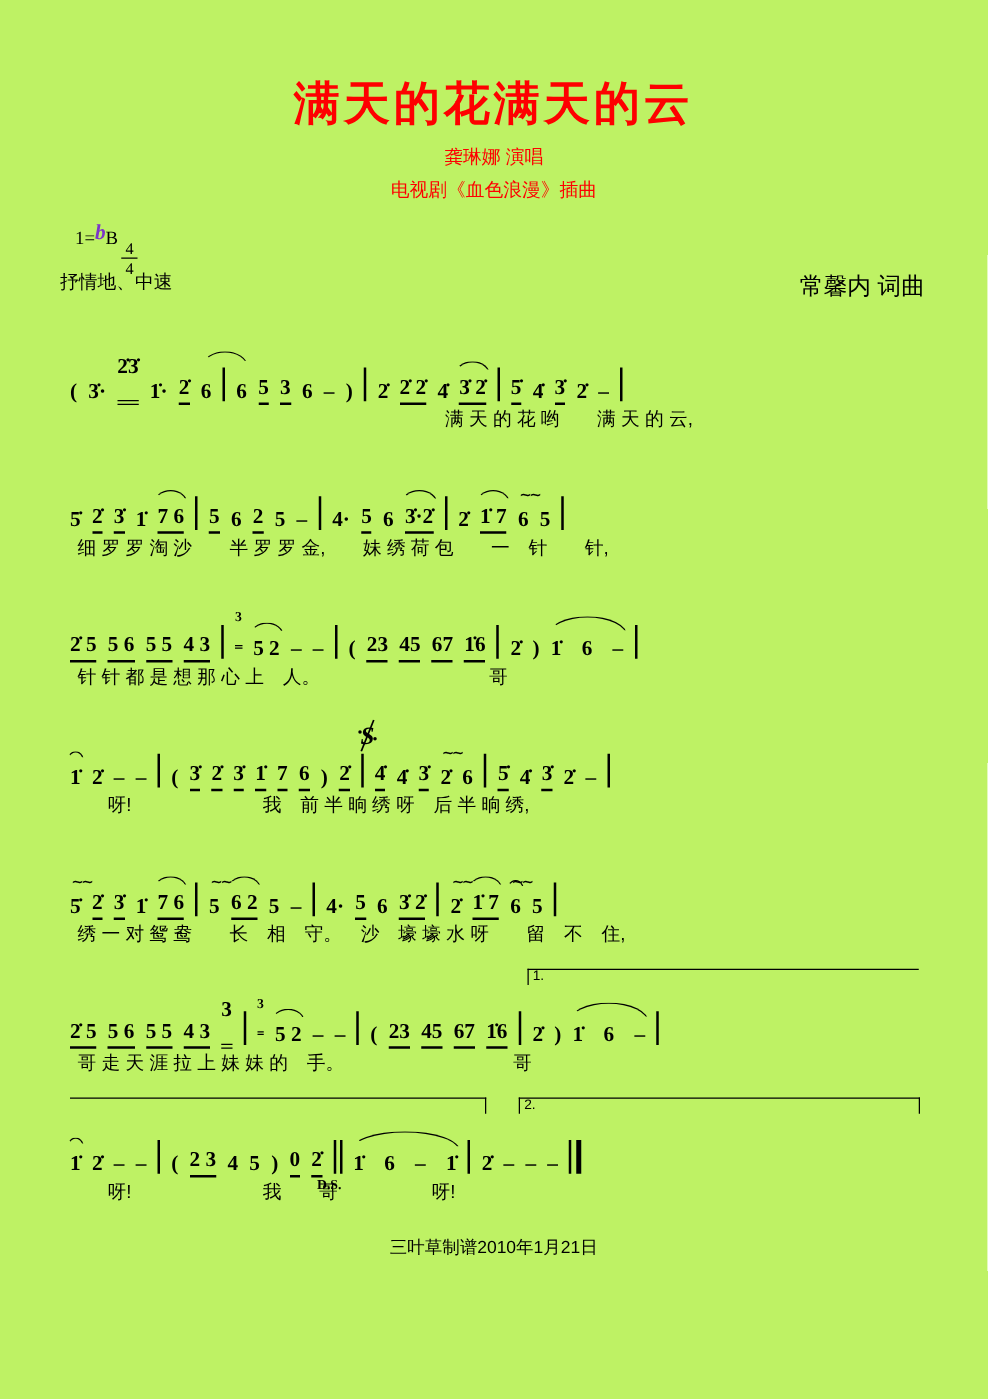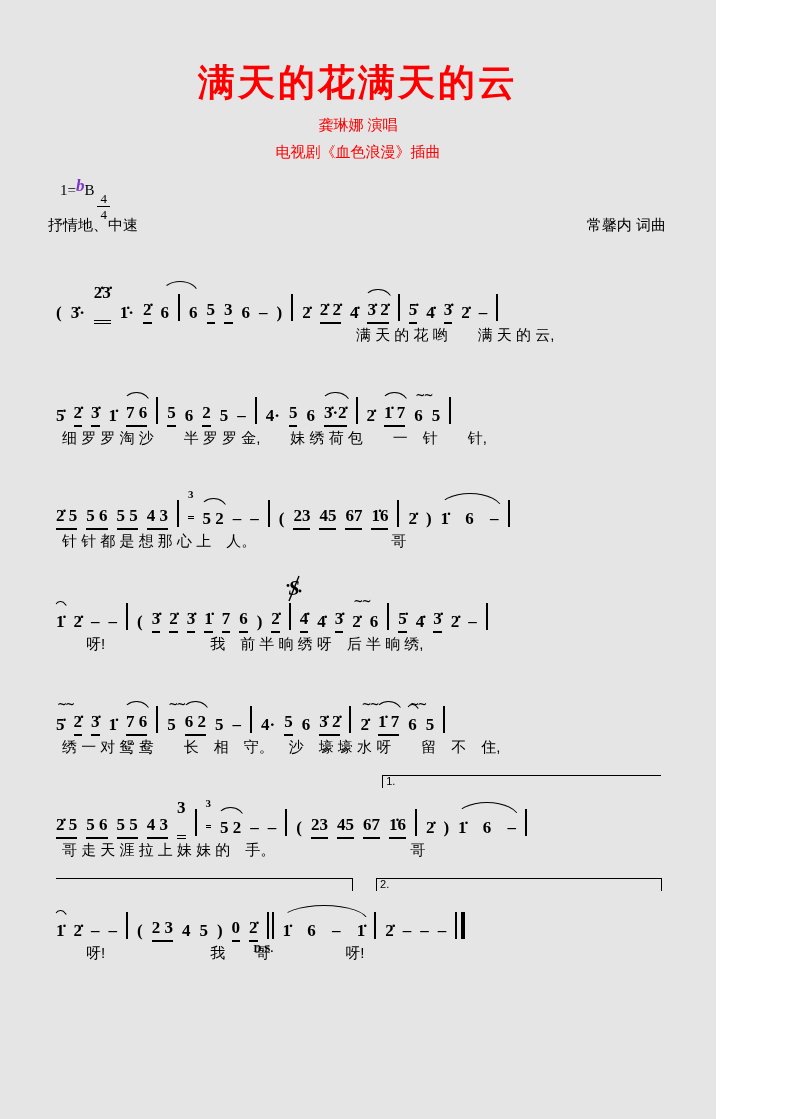--- a/index.html
+++ b/index.html
@@ -1,30 +1,30 @@
 <!DOCTYPE html>
 <html><head>
 <meta charset="utf-8">
 <style>
   html,body{margin:0;padding:0;background:#fff;}
-  .page{position:relative;width:716px;height:1119px;background:#e5e5e5;overflow:hidden;
+  .page{position:relative;width:790px;height:1119px;background:#bef264;overflow:hidden;
         font-family:"Liberation Serif","DejaVu Serif",serif;color:#000;}
   
   .title{margin:58px 0 0;text-align:center;font-size:37px;font-weight:bold;
          color:#fe0000;letter-spacing:3px;}
   .sub{ text-align:center;color:#fe0000;font-size:15px;margin-top:8px;font-family:"Liberation Sans","DejaVu Sans",sans-serif;}
   .meta{position:relative;margin:18px 44px 0;height:60px;font-size:15px;}
   .keyblock{position:absolute;left:16px;top:0;font-size:15px;}
   .flat{font-style:italic;font-weight:bold;color:#7b35c8;font-size:17px;position:relative;top:-4px;}
   .meter{display:inline-flex;flex-direction:column;align-items:center;vertical-align:-8px;
          line-height:13px;font-size:13px;margin-left:3px;}
   .meter .num{border-bottom:1px solid #000;padding:0 3px 1px;}
   .meter .den{padding-top:1px;}
   .tempo{position:absolute;left:4px;top:36px;font-family:"Liberation Sans","DejaVu Sans",sans-serif;font-size:15px;}
-  .credit{position:absolute;right:6px;top:36px;font-family:"Liberation Sans","DejaVu Sans",sans-serif;font-size:15px;}
+  .credit{position:absolute;right:6px;top:36px;font-family:"Liberation Sans","DejaVu Sans",sans-serif;font-size:19px;}
   
   .score{margin:14px 56px 0;}
   .music-line{position:relative;margin-bottom:12px;}
   .notes-row{display:flex;align-items:flex-end;gap:9px;position:relative;
              padding-top:22px;min-height:48px;white-space:nowrap;}
   .group{position:relative;display:inline-block;}
   .gtxt{font-size:17px;font-weight:bold;white-space:pre;display:inline-block;line-height:22px;}
   .ub1{border-bottom:2px solid #000;padding-bottom:1px;}
   .ub2{border-bottom:4px double #000;padding-bottom:16px;}
   .bar{align-self:center;margin-top:14px;text-align:right;}
@@ -280,13 +280,14 @@
           <span class="group"><span class="gtxt">2̇</span></span>
           <span class="group"><span class="gtxt">–</span></span>
           <span class="group"><span class="gtxt">–</span></span>
           <span class="group"><span class="gtxt">–</span></span>
           <span class="group bar fbar"></span>
         </div>
         <div class="lyrics-row">呀!　　　　　　　我　　哥　　　　　呀!</div>
       </div>
     </div>
 
+  <div class="footer">三叶草制谱2010年1月21日</div>
 </div>
 
 </body></html>

